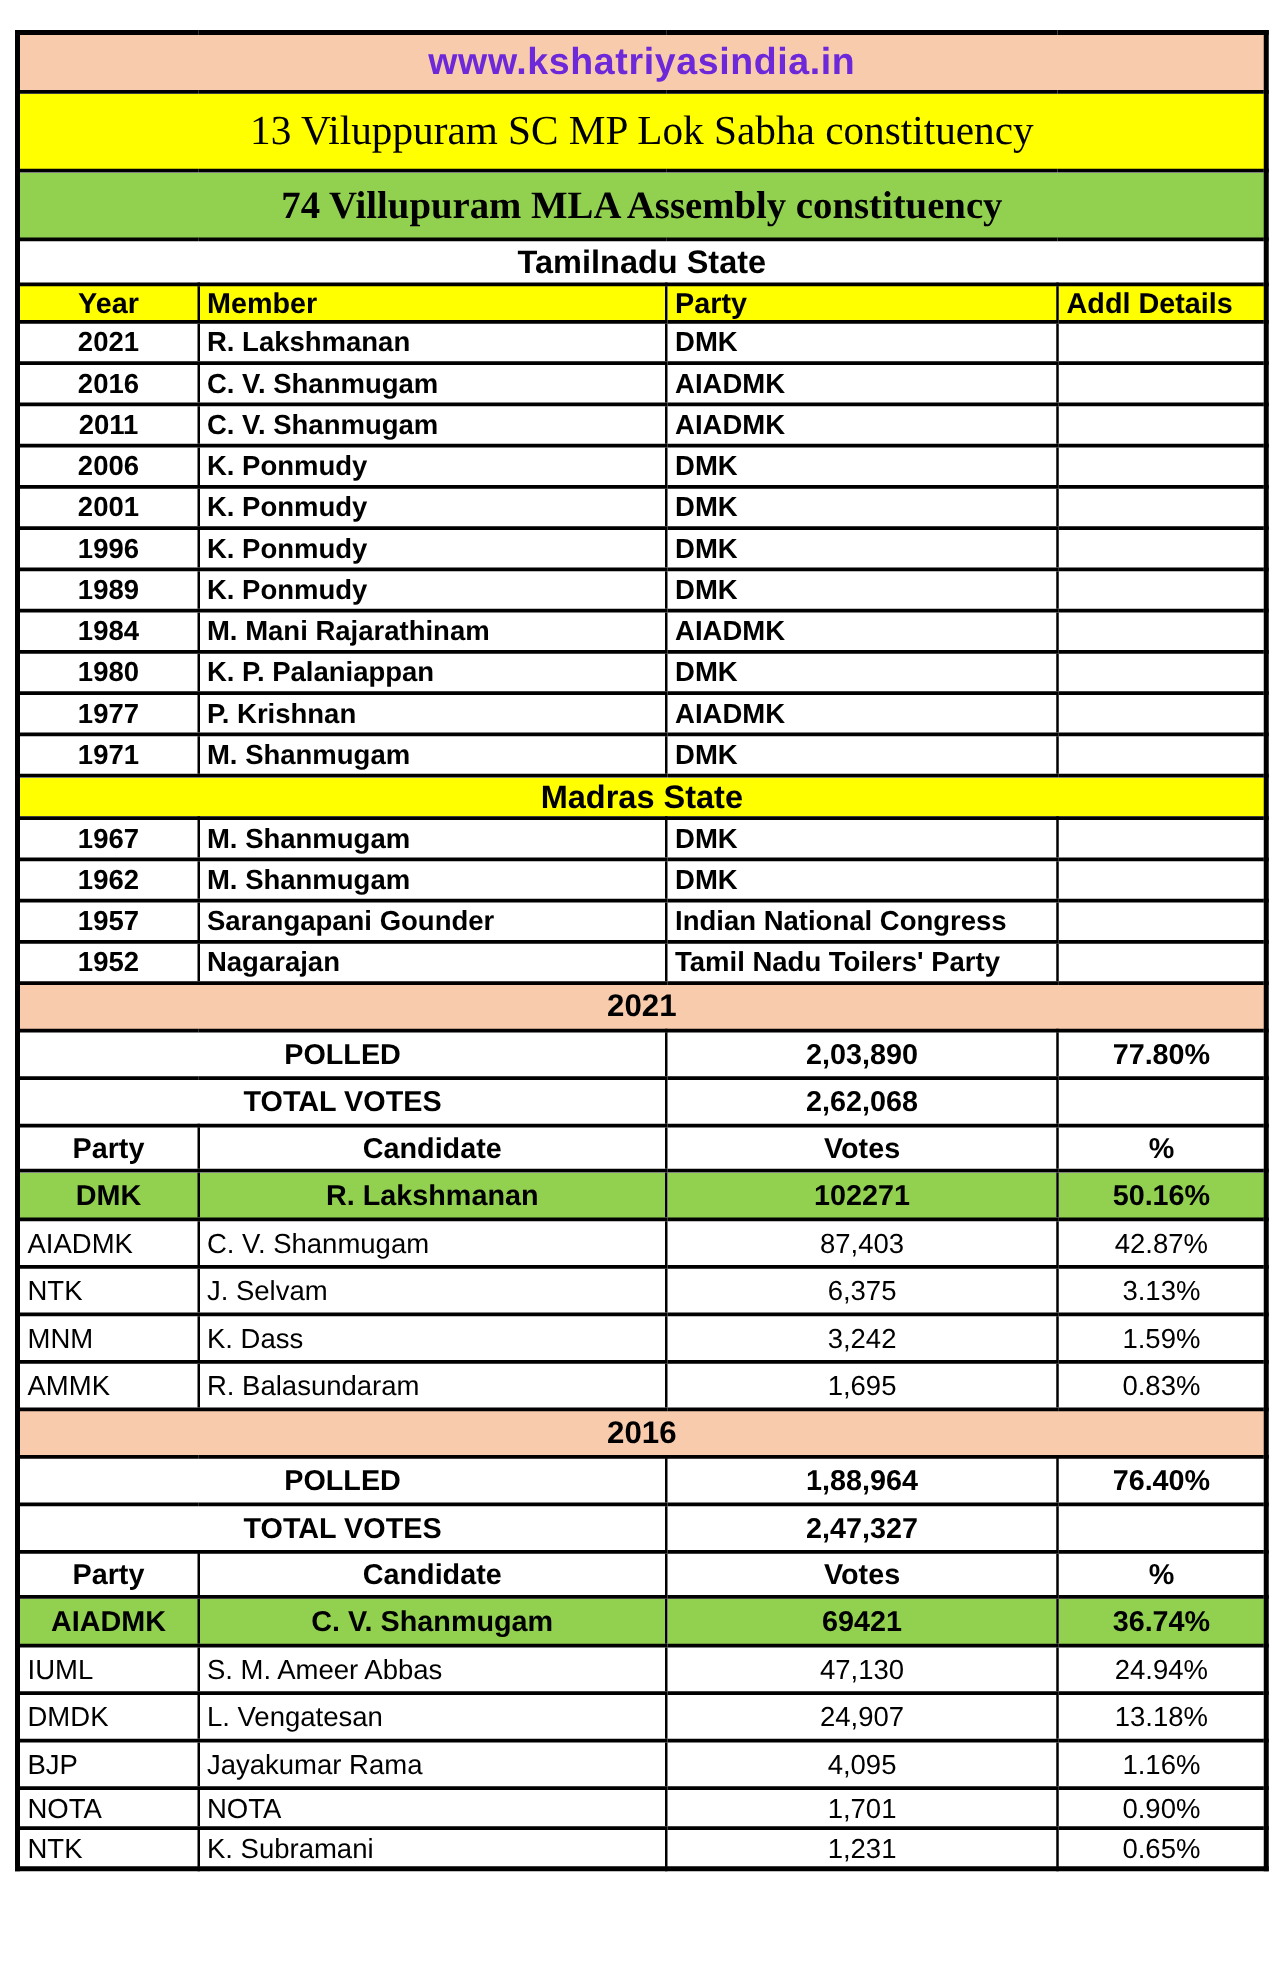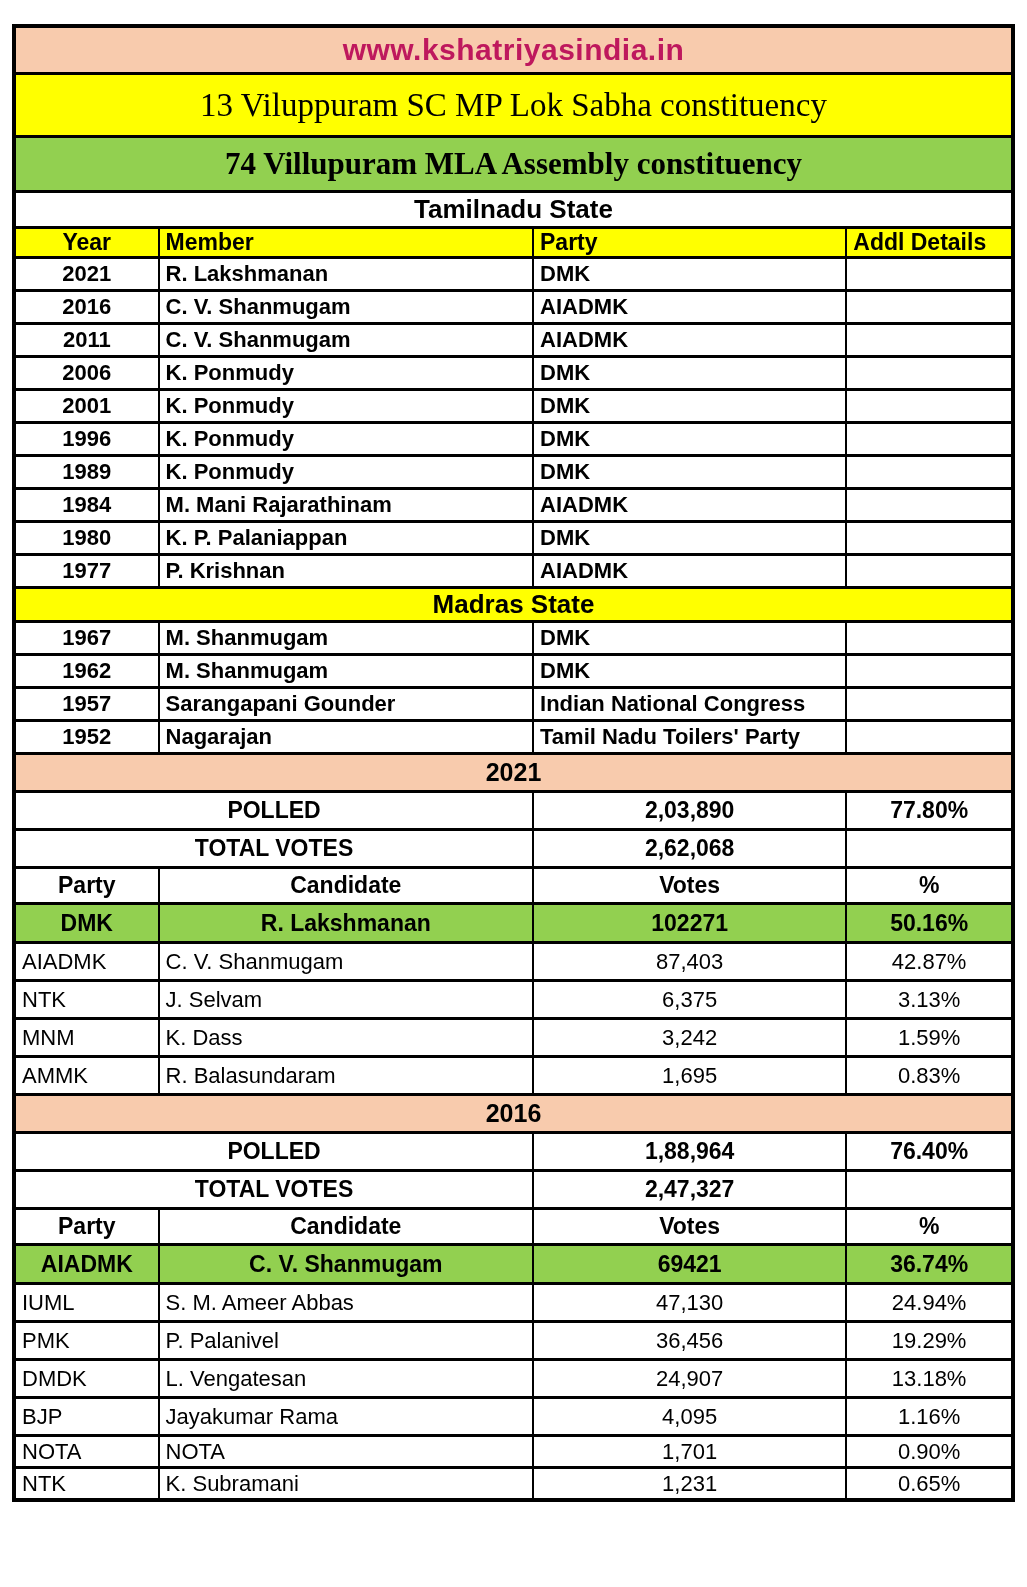--- a/index.html
+++ b/index.html
@@ -11,21 +11,21 @@
   .sheet { margin:24px 0 0 12px; }
   table.main {
     border-collapse:collapse; table-layout:fixed;
     width:1003px; border:4px solid #000;
   }
   td {
     border:2px solid #000; border-top-width:3px; border-bottom-width:3px;
     padding:0 6px; overflow:hidden; white-space:nowrap; vertical-align:middle;
   }
   .band { text-align:center; padding:0; }
-  .site  { background:#F8CBAD; color:#be185d; font-weight:700; font-size:30px; height:44px; letter-spacing:0.5px; }
+  .site  { background:#F8CBAD; color:#6d28d9; font-weight:700; font-size:30px; height:44px; letter-spacing:0.5px; }
   .t1    { background:#FFFF00; font-family:"Liberation Serif", serif; font-weight:400; font-size:33px; height:60px; }
   .t2    { background:#92D050; font-family:"Liberation Serif", serif; font-weight:700; font-size:31px; height:52px; }
   .state { background:#ffffff; font-weight:700; font-size:26px; height:33px; }
   .madras{ background:#FFFF00; font-weight:700; font-size:26px; height:31px; }
   .yband { background:#F8CBAD; font-weight:700; font-size:25px; height:35px; }
   .hhead td { background:#FFFF00; font-weight:700; font-size:23px; height:27px; }
   .hist td  { font-weight:700; font-size:22px; height:30px; }
   .sumrow td{ font-weight:700; font-size:23px; height:35px; text-align:center; }
   .phead td { font-weight:700; font-size:23px; height:33px; text-align:center; }
   .winner td{ background:#92D050; font-weight:700; font-size:23px; height:36px; text-align:center; }
@@ -120,20 +120,26 @@
     <td class="l">K. P. Palaniappan</td>
     <td class="l">DMK</td>
     <td></td>
   </tr>
   <tr class="hist">
     <td class="c">1977</td>
     <td class="l">P. Krishnan</td>
     <td class="l">AIADMK</td>
     <td></td>
   </tr>
+  <tr class="hist">
+    <td class="c">1971</td>
+    <td class="l">M. Shanmugam</td>
+    <td class="l">DMK</td>
+    <td></td>
+  </tr>
 
   <tr>
     <td colspan="4" class="band madras">Madras State</td>
   </tr>
 
   <tr class="hist">
     <td class="c">1967</td>
     <td class="l">M. Shanmugam</td>
     <td class="l">DMK</td>
     <td></td>
@@ -232,26 +238,20 @@
     <td>69421</td>
     <td>36.74%</td>
   </tr>
   <tr class="other">
     <td class="l">IUML</td>
     <td class="l">S. M. Ameer Abbas</td>
     <td class="c">47,130</td>
     <td class="c">24.94%</td>
   </tr>
   <tr class="other">
-    <td class="l">PMK</td>
-    <td class="l">P. Palanivel</td>
-    <td class="c">36,456</td>
-    <td class="c">19.29%</td>
-  </tr>
-  <tr class="other">
     <td class="l">DMDK</td>
     <td class="l">L. Vengatesan</td>
     <td class="c">24,907</td>
     <td class="c">13.18%</td>
   </tr>
   <tr class="other">
     <td class="l">BJP</td>
     <td class="l">Jayakumar Rama</td>
     <td class="c">4,095</td>
     <td class="c">1.16%</td>

